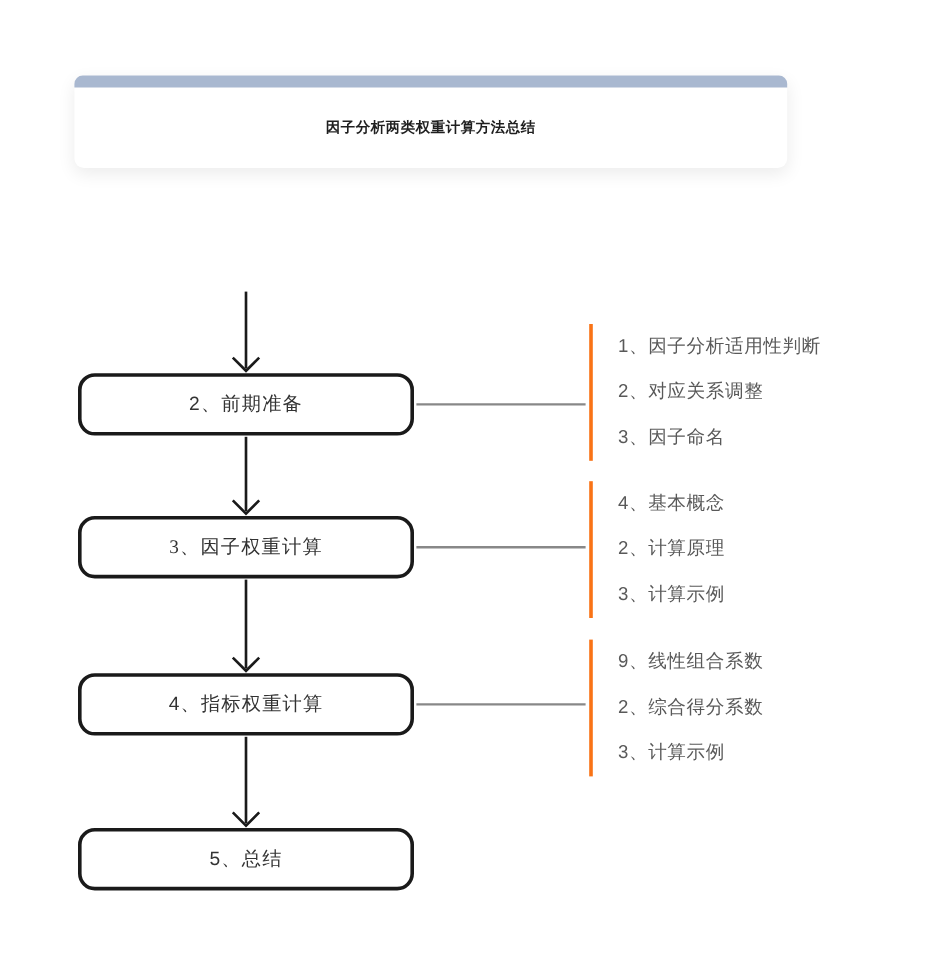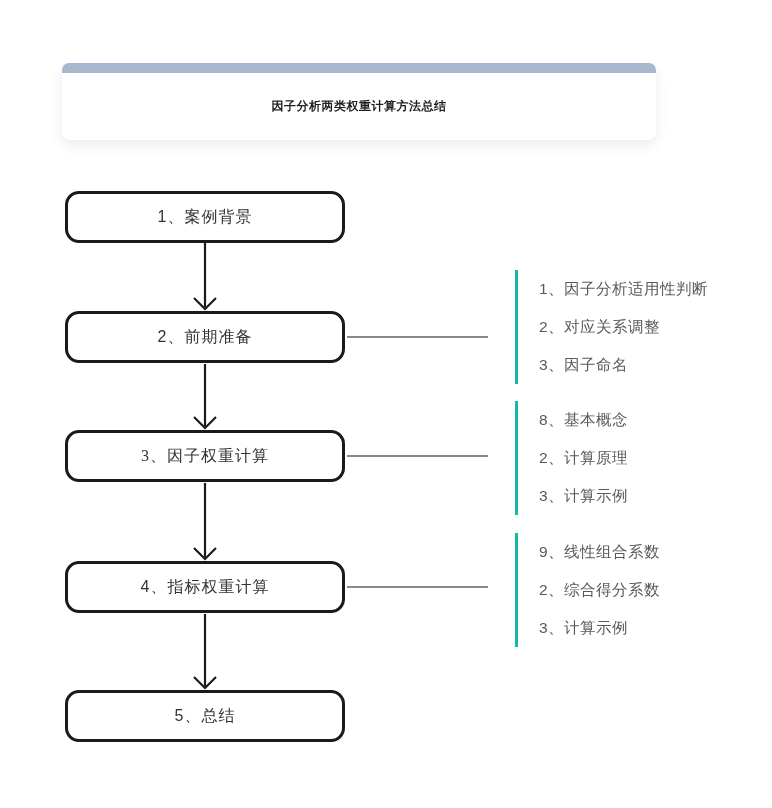--- a/index.html
+++ b/index.html
@@ -53,23 +53,22 @@
   
   .lines-overlay {
     position: absolute; left: 0; top: 0;
     width: 772px; height: 808px;
     pointer-events: none;
   }
 
   
   .sublist {
     position: absolute; left: 491px;
-    border-left: 3px solid #14b8a6;
+    border-left: 3px solid #f97316;
     padding-left: 21px;
-    margin-left: 24px;
   }
   .sublist-1 { top: 270px; }
   .sublist-2 { top: 401px; }
   .sublist-3 { top: 533px; }
   .sublist-item {
     height: 38px; line-height: 38px;
     font-size: 15.5px; color: #595959;
     white-space: nowrap;
     letter-spacing: 0.5px;
   }
@@ -105,44 +104,41 @@
         <polyline points="194,677 205,688 216,677"></polyline>
       </g>
     </g>
     <g stroke="#888888" stroke-width="2" fill="none">
       <line x1="347" y1="337" x2="488" y2="337"></line>
       <line x1="347" y1="456" x2="488" y2="456"></line>
       <line x1="347" y1="587" x2="488" y2="587"></line>
     </g>
   </svg>
 
-  <div class="node node-1">
-    <span class="node-label">1、案例背景</span>
-  </div>
   <div class="node node-2">
     <span class="node-label">2、前期准备</span>
   </div>
   <div class="node node-3">
     <span class="node-label">3、因子权重计算</span>
   </div>
   <div class="node node-4">
     <span class="node-label">4、指标权重计算</span>
   </div>
   <div class="node node-5">
     <span class="node-label">5、总结</span>
   </div>
 
   <div class="sublist sublist-1">
     <div class="sublist-item">1、因子分析适用性判断</div>
     <div class="sublist-item">2、对应关系调整</div>
     <div class="sublist-item">3、因子命名</div>
   </div>
 
   <div class="sublist sublist-2">
-    <div class="sublist-item">8、基本概念</div>
+    <div class="sublist-item">4、基本概念</div>
     <div class="sublist-item">2、计算原理</div>
     <div class="sublist-item">3、计算示例</div>
   </div>
 
   <div class="sublist sublist-3">
     <div class="sublist-item">9、线性组合系数</div>
     <div class="sublist-item">2、综合得分系数</div>
     <div class="sublist-item">3、计算示例</div>
   </div>
 

